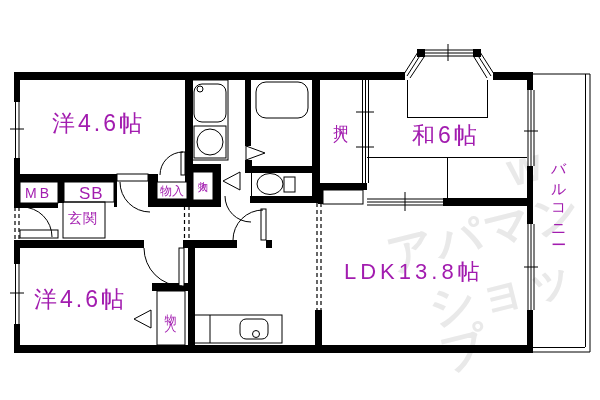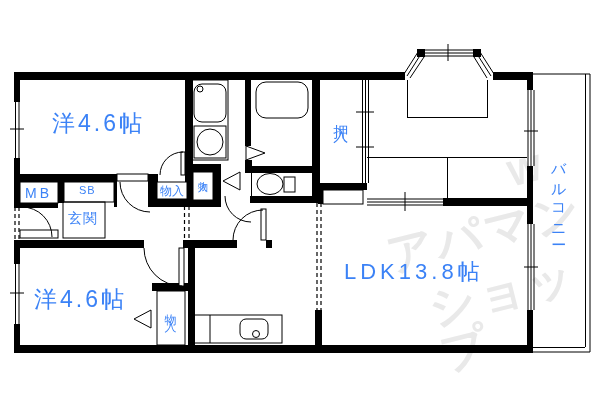--- a/index.html
+++ b/index.html
@@ -1,21 +1,21 @@
 <!DOCTYPE html>
 <html><head>
 <meta charset="utf-8">
 <style>
   html,body{margin:0;padding:0;background:#fff;}
   .plan{
     position:relative;width:600px;height:400px;background:#fff;overflow:hidden;
     font-family:"Liberation Sans","DejaVu Sans",sans-serif;color:#000;
   }
   .plan svg{position:absolute;left:0;top:0;z-index:2;}
-  .lbl{position:absolute;z-index:3;white-space:nowrap;line-height:1.05;color:#3b82f6;}
+  .lbl{position:absolute;z-index:3;white-space:nowrap;line-height:1.05;color:#a21caf;}
   .vert{writing-mode:vertical-rl;text-orientation:upright;}
   .room-lbl{font-size:23px;letter-spacing:3px;}
   .small-lbl{font-size:12px;}
   .watermark{
     position:absolute;z-index:1;left:382px;top:234px;
     transform:rotate(-14deg);transform-origin:left top;
     font-size:46px;font-weight:bold;letter-spacing:3px;line-height:1.0;
   }
   .watermark .wm2{margin-left:28px;margin-top:16px;}
   .wm-mark{
@@ -227,23 +227,24 @@
         <line x1="19" y1="207" x2="19" y2="240"></line>
       <line x1="184.5" y1="206" x2="184.5" y2="240"></line>
         <line x1="189" y1="206" x2="189" y2="240"></line>
       <line x1="317" y1="203" x2="317" y2="310"></line>
         <line x1="321" y1="203" x2="321" y2="310"></line>
     </g>
   </svg>
 
   <div class="lbl room-lbl" style="left:52px;top:111px;">洋4.6帖</div>
   <div class="lbl room-lbl" style="left:34px;top:287px;">洋4.6帖</div>
+  <div class="lbl room-lbl" style="left:412px;top:123px;">和6帖</div>
   <div class="lbl" style="left:344px;top:260px;font-size:22px;letter-spacing:4px;">LDK13.8帖</div>
   <div class="lbl vert" style="left:333px;top:112px;font-size:15px;letter-spacing:3px;">押入</div>
   <div class="lbl small-lbl" style="left:160px;top:185px;">物入</div>
   <div class="lbl vert" style="left:197px;top:174px;font-size:10px;">物入</div>
   <div class="lbl vert small-lbl" style="left:164px;top:304px;letter-spacing:6px;">物入</div>
   <div class="lbl" style="left:25px;top:186px;font-size:14px;letter-spacing:3px;">MB</div>
-  <div class="lbl" style="left:79px;top:185px;font-size:11px;letter-spacing:1px;">SB</div>
+  <div class="lbl" style="left:79px;top:185px;font-size:17px;letter-spacing:1px;">SB</div>
   <div class="lbl" style="left:68px;top:211px;font-size:14px;letter-spacing:1px;">玄関</div>
   <div class="lbl vert" style="left:551px;top:152px;font-size:15px;letter-spacing:4px;">バルコニー</div>
 
 </div>
 
 </body></html>

